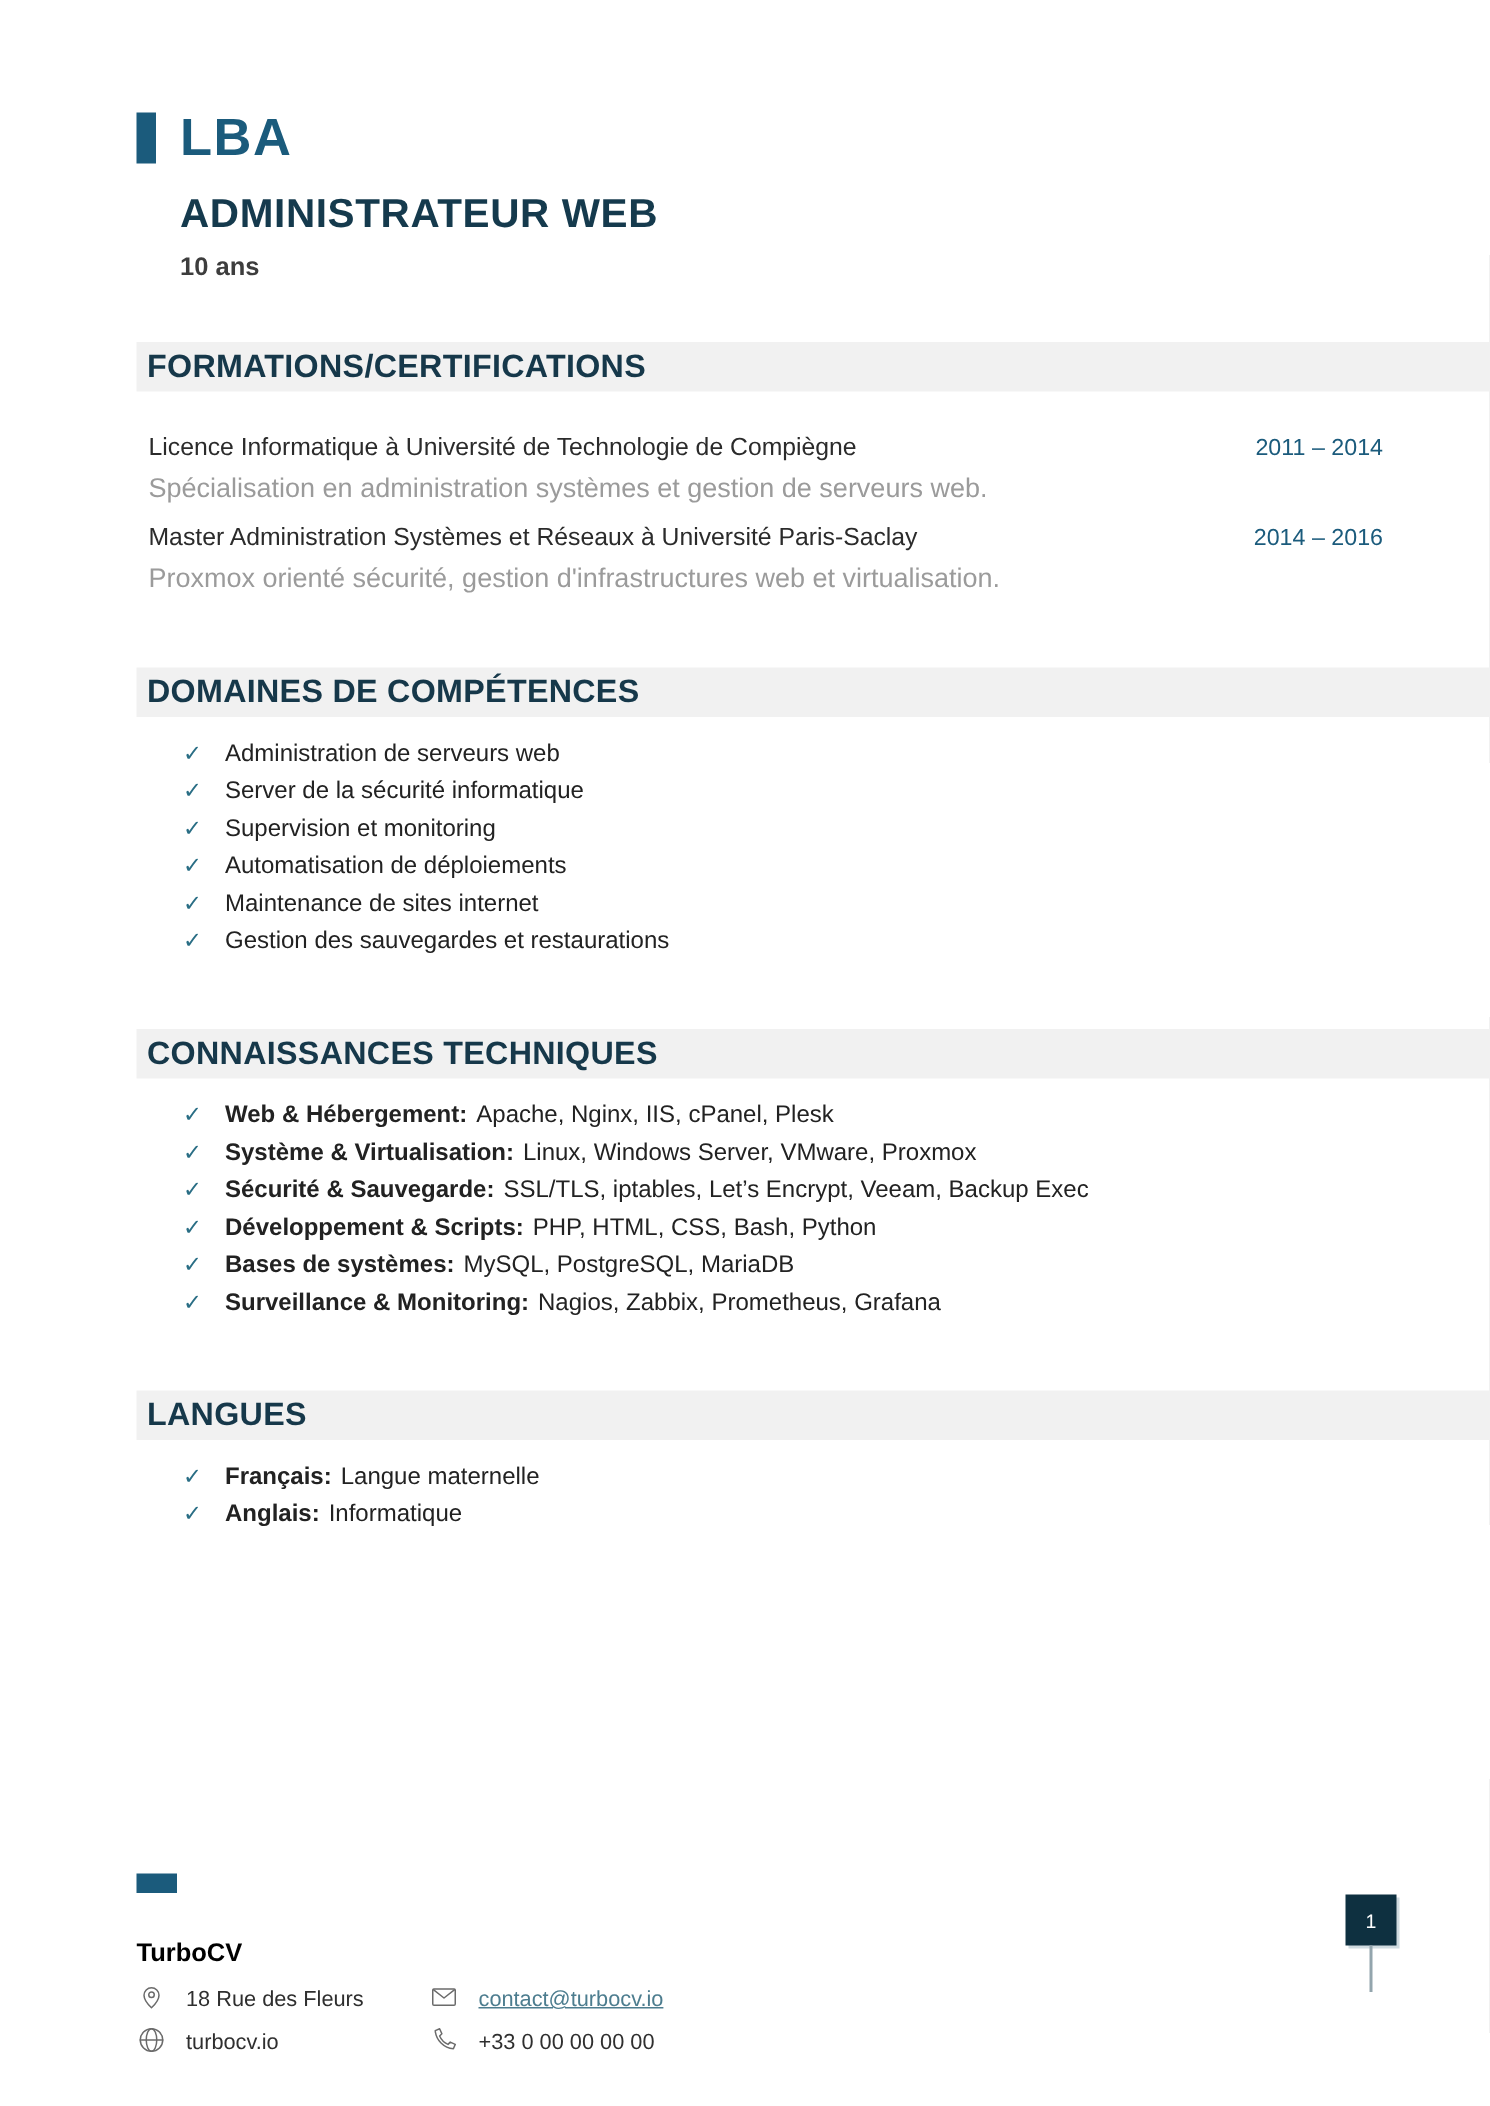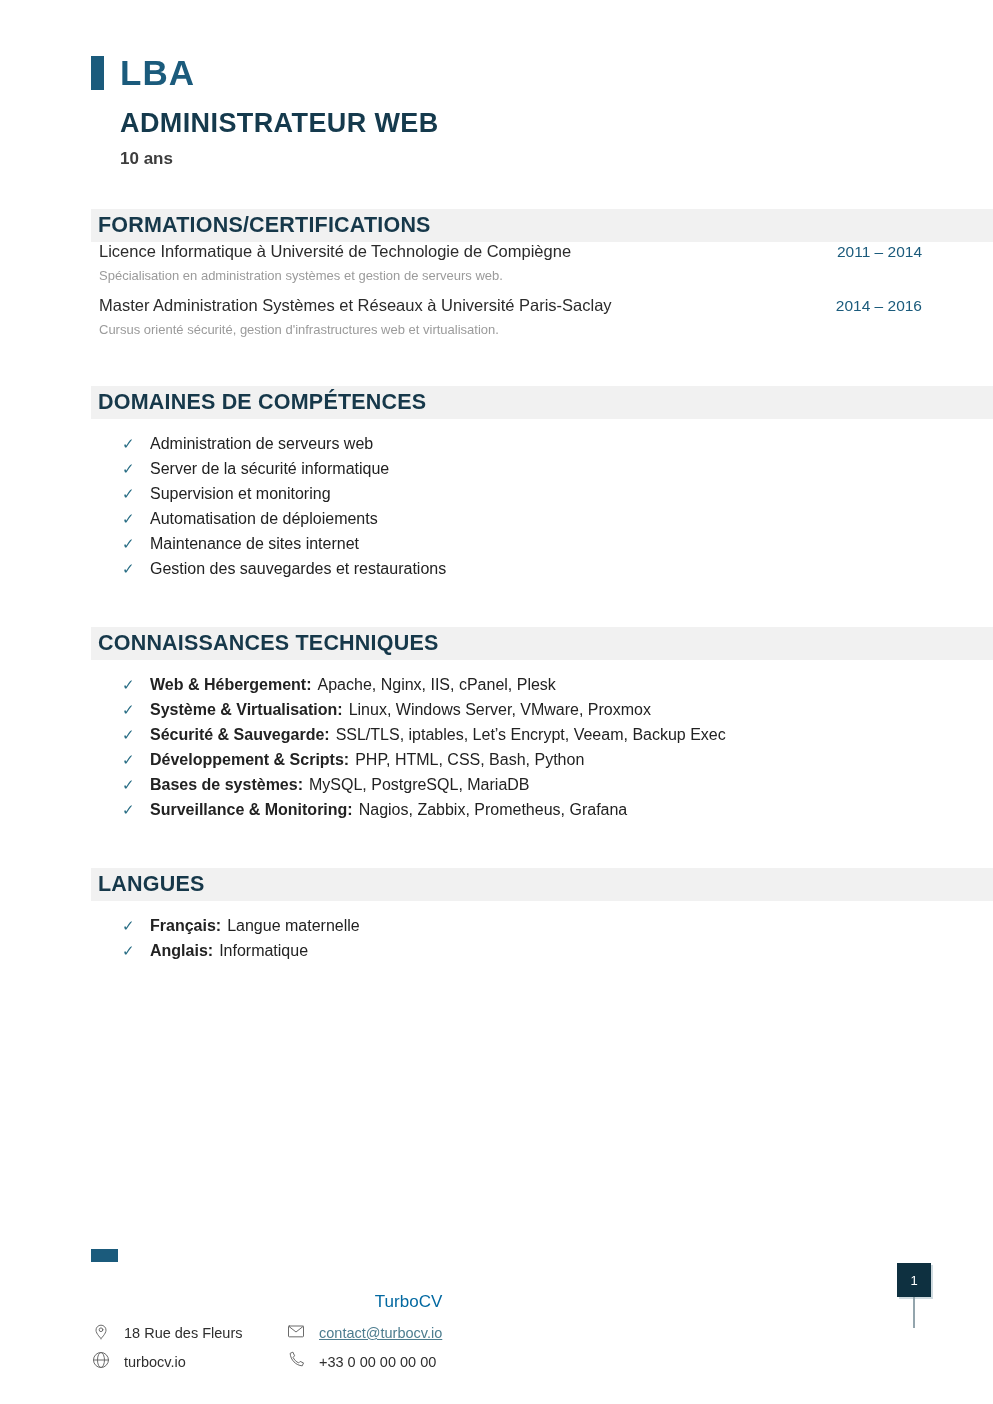--- a/index.html
+++ b/index.html
@@ -4,54 +4,54 @@
 <style>
   * { margin:0; padding:0; box-sizing:border-box; }
   html,body { background:#e8e8e8; }
   body { font-family:"Liberation Sans", sans-serif; }
   .page {
     position:relative; width:993px; height:1404px; margin:0 auto;
     background:#ffffff; overflow:hidden;
   }
 
   
-  .header { padding-top:56px; margin-left:91px; margin-right:71px; }
+  .header { padding-top:75px; margin-left:91px; margin-right:71px; }
   .brand-row { display:flex; align-items:center; gap:16px; height:34px; }
   .accent-bar { width:13px; height:34px; background:#1b5b7c; }
   .initials { font-size:35px; font-weight:800; color:#1b5b7c; letter-spacing:1px; line-height:34px; }
   .job-title { margin:18px 0 0 29px; font-size:27px; font-weight:800; color:#153a4d; letter-spacing:.4px; }
   .experience { margin:10px 0 0 29px; font-size:17px; font-weight:600; color:#3d3d3d; }
 
   
   .main { margin-left:91px; width:831px; }
   .section-heading {
     width:912px; height:33px; background:#f1f1f1;
     display:flex; align-items:center; padding-left:7px;
   }
   .section-heading span { font-size:21.5px; font-weight:700; color:#16384a; letter-spacing:.2px; }
   .mt40 { margin-top:40px; }
   .mt49 { margin-top:49px; }
   .mt46 { margin-top:46px; }
 
-  .edu-list { margin-top:0; padding-left:8px; padding-right:0; }
+  .edu-list { margin-top:28px; padding-left:8px; padding-right:0; }
   .edu-entry + .edu-entry { margin-top:13px; }
   .edu-title-row { display:flex; justify-content:space-between; align-items:baseline; }
   .edu-title { font-size:16.5px; color:#2b2b2b; }
   .edu-dates { font-size:15.5px; font-weight:400; color:#1b5b7c; white-space:nowrap; }
-  .edu-desc { margin-top:7px; font-size:13px; color:#9b9b9b; }
+  .edu-desc { margin-top:7px; font-size:18px; color:#9b9b9b; }
 
   .check-list { margin-top:12px; padding-left:31px; list-style:none; }
   .check-list li { display:flex; align-items:baseline; line-height:25px; font-size:16px; color:#222222; }
   .check { width:28px; flex:none; color:#2a6e85; font-size:15px; }
   .lbl { font-weight:700; margin-right:6px; white-space:nowrap; }
 
   
   .footer-accent { position:absolute; left:91px; top:1249px; width:27px; height:13px; background:#1b5b7c; }
   .footer { position:absolute; left:91px; top:1292px; }
-  .footer-brand { font-size:17px; font-weight:400; color:#0369a1;text-align:right; }
+  .footer-brand { font-size:17px; font-weight:700; color:#000000; }
   .contact-grid { display:grid; grid-template-columns:195px auto; gap:9px 0; margin-top:9px; }
   .contact-item { display:flex; align-items:flex-end; gap:13px; font-size:14.5px; color:#2f2f2f; }
   .contact-item svg { width:20px; height:20px; stroke:#6b6b6b; fill:none; stroke-width:1.2; stroke-linecap:round; stroke-linejoin:round; flex:none; }
   .email-link { color:#4d7d8f; text-decoration:underline; }
 
   
   .page-marker {
     position:absolute; left:897px; top:1263px; width:34px; height:34px;
     background:#0e3040; color:#ffffff; font-size:13px;
     display:flex; align-items:center; justify-content:center;
@@ -84,21 +84,21 @@
           <span class="edu-title">Licence Informatique à Université de Technologie de Compiègne</span>
           <span class="edu-dates">2011 – 2014</span>
         </div>
         <div class="edu-desc">Spécialisation en administration systèmes et gestion de serveurs web.</div>
       </div>
       <div class="edu-entry">
         <div class="edu-title-row">
           <span class="edu-title">Master Administration Systèmes et Réseaux à Université Paris-Saclay</span>
           <span class="edu-dates">2014 – 2016</span>
         </div>
-        <div class="edu-desc">Cursus orienté sécurité, gestion d'infrastructures web et virtualisation.</div>
+        <div class="edu-desc">Proxmox orienté sécurité, gestion d'infrastructures web et virtualisation.</div>
       </div>
     </div>
 
     <div class="section-heading mt49">
       <span>DOMAINES DE COMPÉTENCES</span>
     </div>
     <ul class="check-list">
       <li>
           <span class="check">✓</span>
           <span>Administration de serveurs web</span>

